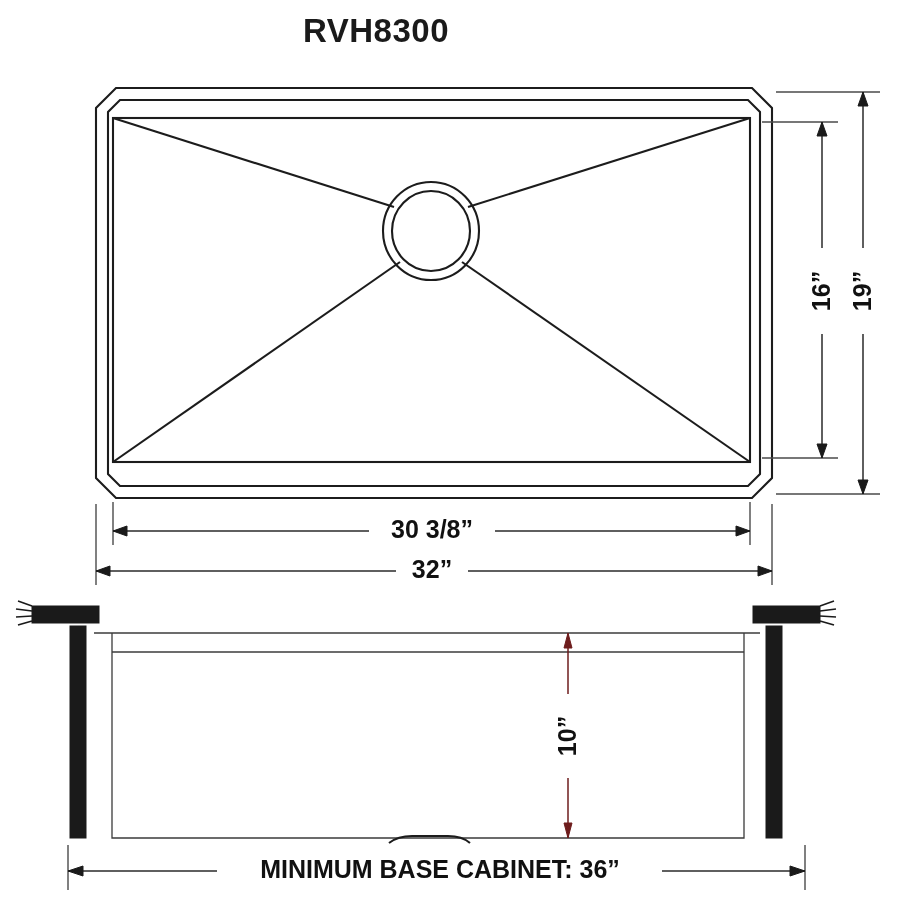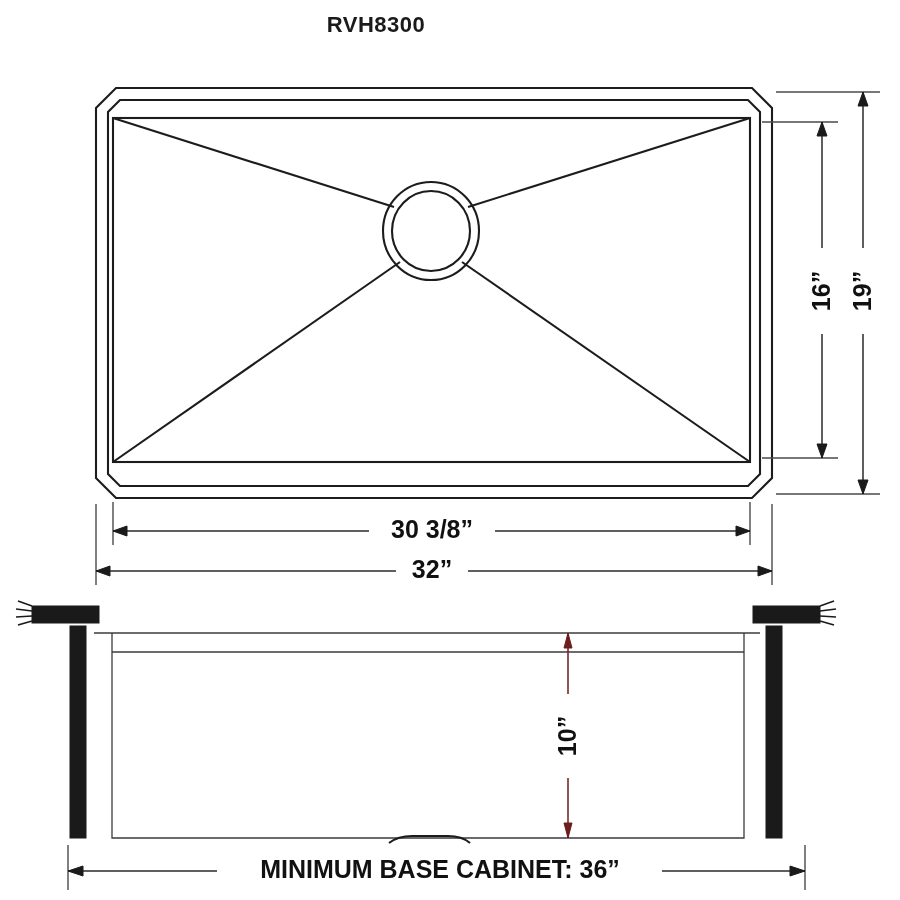--- a/index.html
+++ b/index.html
@@ -20,21 +20,21 @@
     background: #ffffff;
   }
   .title {
     position: absolute;
     top: 12px;
     left: 0;
     width: 752px;
     text-align: center;
     font-family: "Liberation Sans", sans-serif;
     font-weight: bold;
-    font-size: 22px;
+    font-size: 33px;
     letter-spacing: 0.5px;
     color: #1a1a1a;
   }
   svg {
     position: absolute;
     top: 0;
     left: 0;
     display: block;
   }
   .ln {

